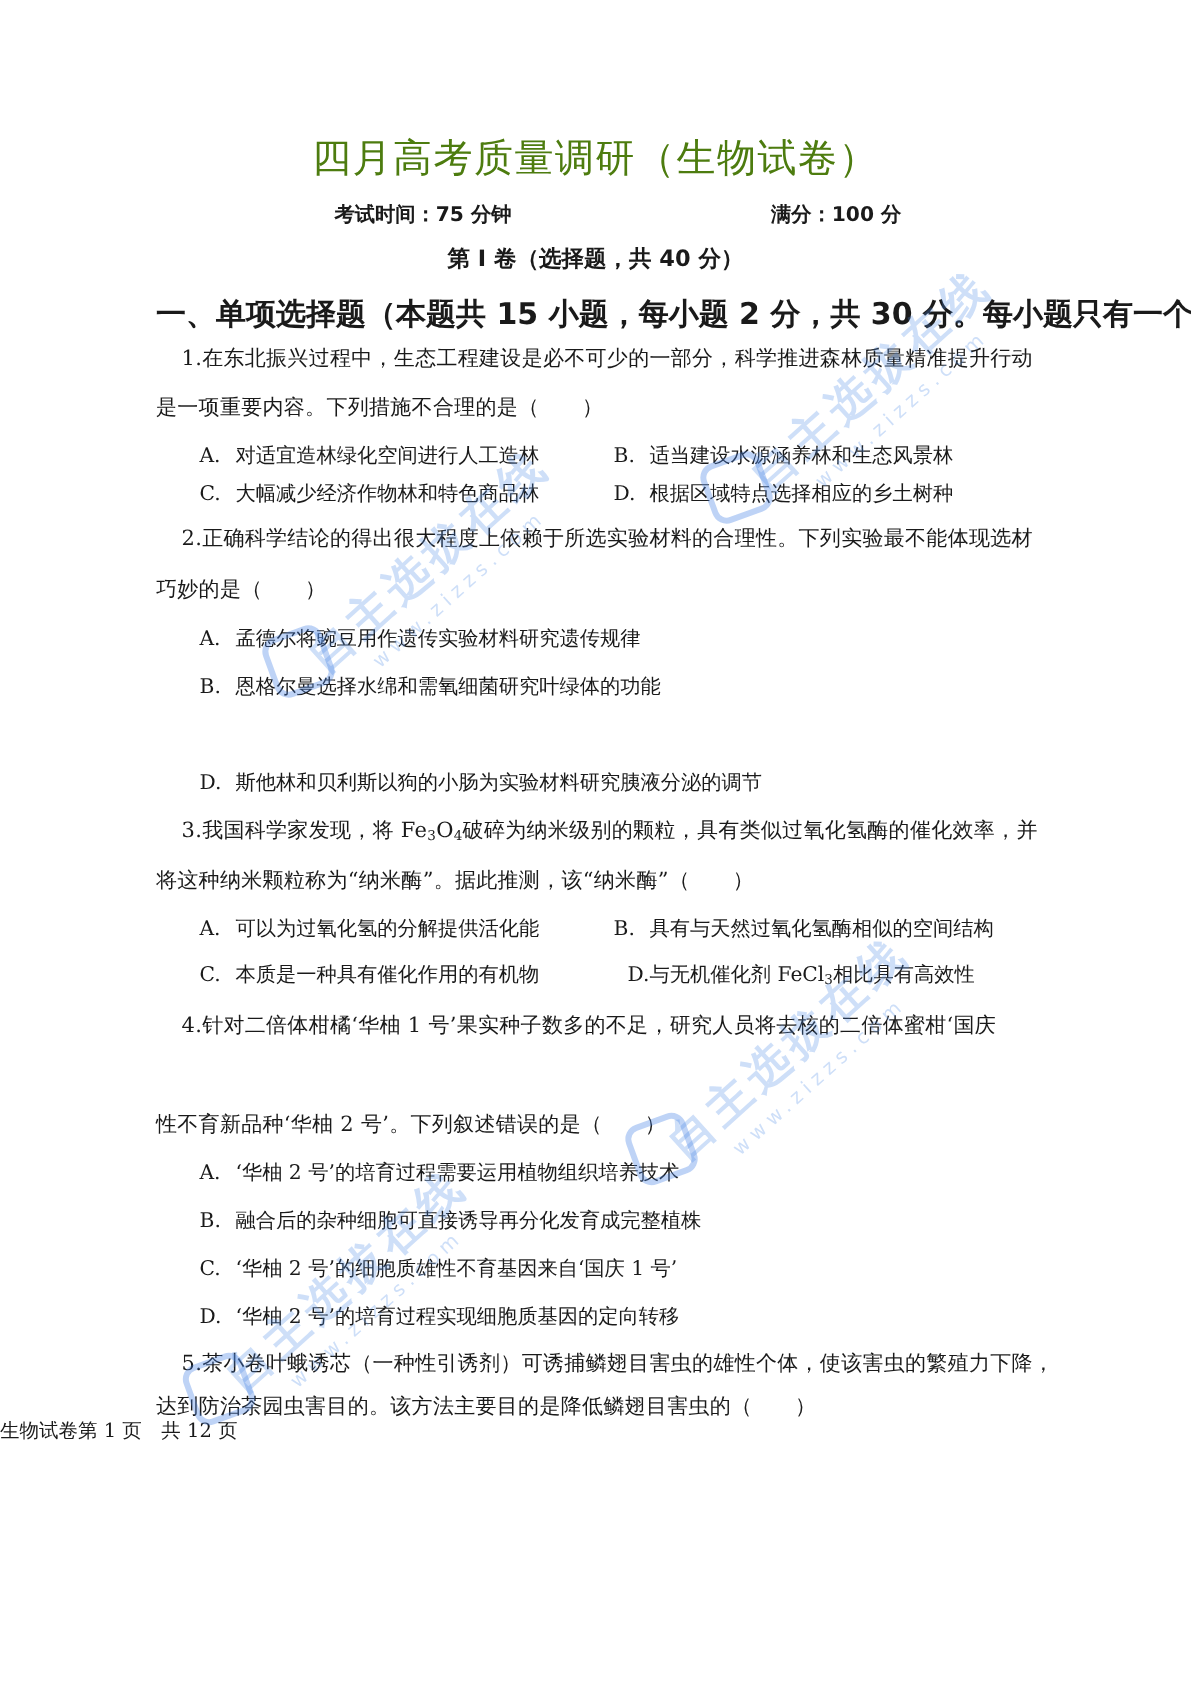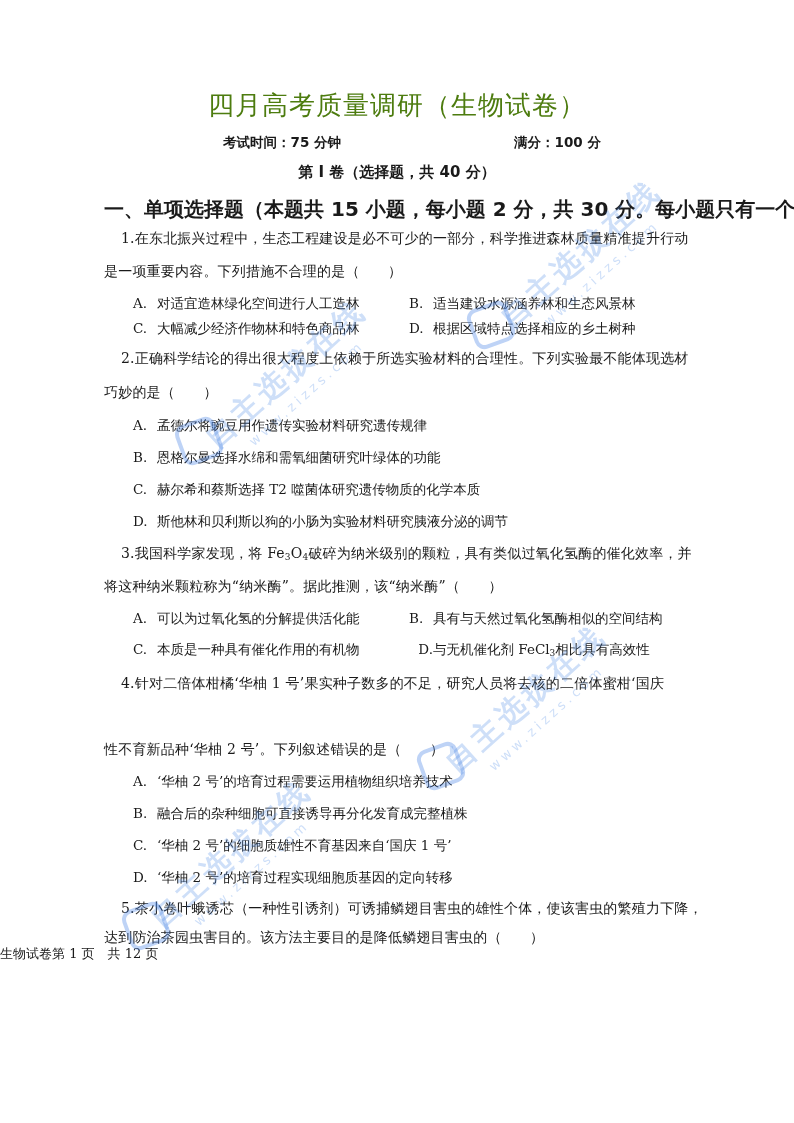--- a/index.html
+++ b/index.html
@@ -78,23 +78,20 @@
   </div>
 
   <div class="abs q" style="left:121px; top:350px;">2.正确科学结论的得出很大程度上依赖于所选实验材料的合理性。下列实验最不能体现选材</div>
   <div class="abs q" style="left:104px; top:384px;">巧妙的是（　　）</div>
   <div class="abs opt" style="left:133px; top:417px;">
     <span class="opt-label">A.</span><span>孟德尔将豌豆用作遗传实验材料研究遗传规律</span>
   </div>
   <div class="abs opt" style="left:133px; top:449px;">
     <span class="opt-label">B.</span><span>恩格尔曼选择水绵和需氧细菌研究叶绿体的功能</span>
   </div>
-  <div class="abs opt" style="left:133px; top:481px;">
-    <span class="opt-label">C.</span><span>赫尔希和蔡斯选择 T2 噬菌体研究遗传物质的化学本质</span>
-  </div>
   <div class="abs opt" style="left:133px; top:513px;">
     <span class="opt-label">D.</span><span>斯他林和贝利斯以狗的小肠为实验材料研究胰液分泌的调节</span>
   </div>
 
   <div class="abs q" style="left:121px; top:545px;"><span>3.我国科学家发现，将 Fe</span><sub>3</sub><span>O</span><sub>4</sub><span>破碎为纳米级别的颗粒，具有类似过氧化氢酶的催化效率，并</span></div>
   <div class="abs q" style="left:104px; top:578px;">将这种纳米颗粒称为“纳米酶”。据此推测，该“纳米酶”（　　）</div>
   <div class="abs opt" style="left:133px; top:610px;">
     <span class="opt-label">A.</span><span>可以为过氧化氢的分解提供活化能</span>
   </div>
   <div class="abs opt" style="left:409px; top:610px;">

